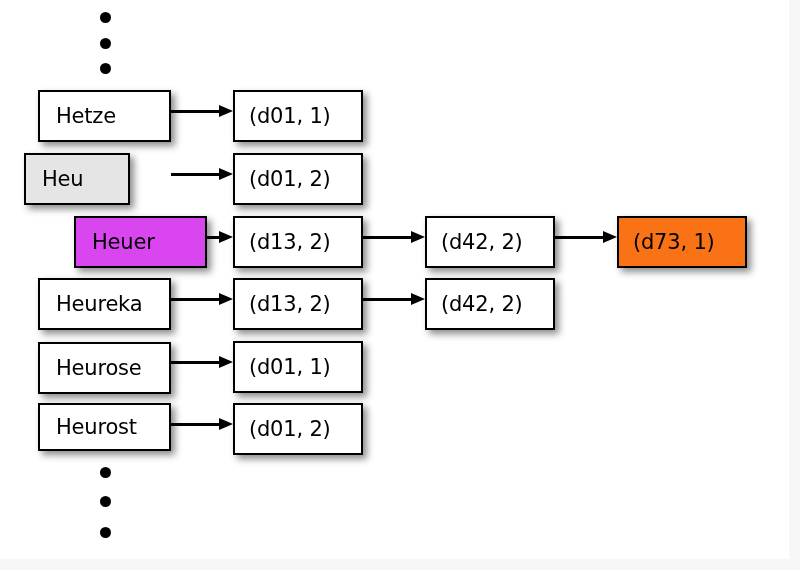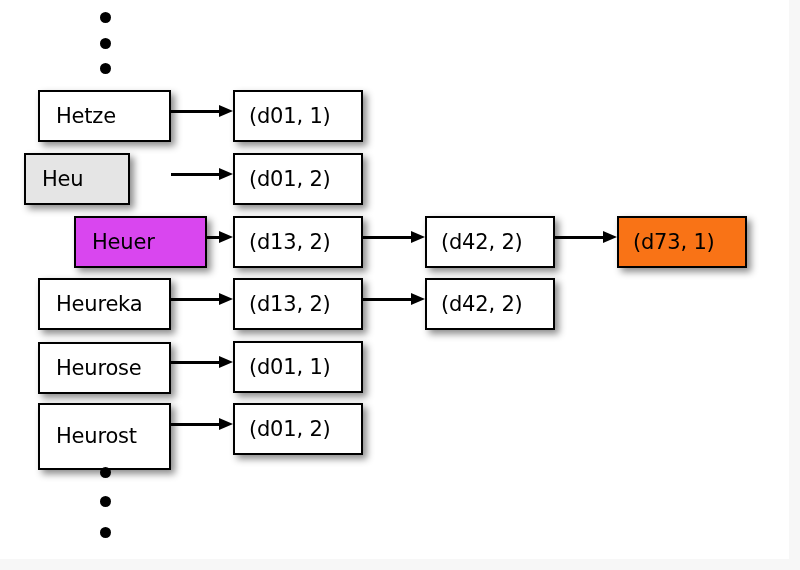--- a/index.html
+++ b/index.html
@@ -147,21 +147,21 @@
       </div>
       <div class="node term" style="left: 38px; top: 216px; width: 133px; height: 52px; border-color: rgb(0, 0, 0); background: #d946ef; margin-left: 36px;">
         <span class="label">Heuer</span>
       </div>
       <div class="node term" style="left: 38px; top: 278px; width: 133px; height: 52px; border-color: rgb(0, 0, 0); background: rgb(255, 255, 255); align-items: center;">
         <span class="label">Heureka</span>
       </div>
       <div class="node term" style="left: 38px; top: 342px; width: 133px; height: 52px; border-color: rgb(0, 0, 0); background: rgb(255, 255, 255);">
         <span class="label">Heurose</span>
       </div>
-      <div class="node term" style="left: 38px; top: 403px; width: 133px; height: 67px; border-color: rgb(0, 0, 0); background: rgb(255, 255, 255);">
+      <div class="node term" style="left: 38px; top: 403px; width: 133px; height: 48px; border-color: rgb(0, 0, 0); background: rgb(255, 255, 255);">
         <span class="label">Heurost</span>
       </div>
       <div class="node posting" style="left: 233px; top: 90px; width: 130px; height: 52px; border-color: rgb(0, 0, 0); background: rgb(255, 255, 255);">
         <span class="label">(d01, 1)</span>
       </div>
       <div class="node posting" style="left: 233px; top: 153px; width: 130px; height: 52px; border-color: rgb(0, 0, 0); background: rgb(255, 255, 255);">
         <span class="label">(d01, 2)</span>
       </div>
       <div class="node posting" style="left: 233px; top: 216px; width: 130px; height: 52px; border-color: rgb(0, 0, 0); background: rgb(255, 255, 255);">
         <span class="label">(d13, 2)</span>

